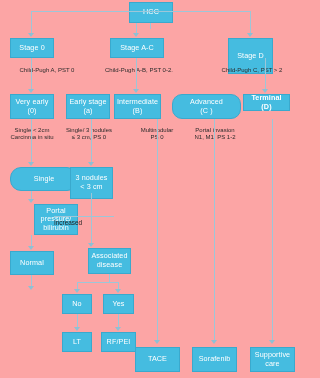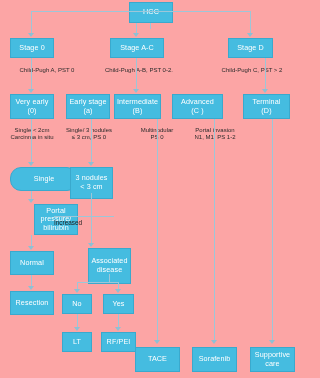--- a/index.html
+++ b/index.html
@@ -75,44 +75,44 @@
   <div class="ln lnh" style="left:31px; top:11px; width:220px; height:1px;"></div>
   <div class="ln lnv" style="left:31px; top:11px; width:1px; height:23px;"></div>
   <div class="ln lnv" style="left:136px; top:23px; width:1px; height:11px;"></div>
   <div class="ln lnv" style="left:250px; top:11px; width:1px; height:23px;"></div>
   <div class="arrow" style="left:28px; top:33px;"></div>
   <div class="arrow" style="left:133px; top:33px;"></div>
   <div class="arrow" style="left:247px; top:33px;"></div>
 
   <div class="node" style="left:10px; top:38px; width:44px; height:20px;">Stage 0</div>
   <div class="node" style="left:110px; top:38px; width:54px; height:20px;text-align:center;">Stage  A-C</div>
-  <div class="node" style="left:228px; top:38px; width:45px; height:20px;">Stage D</div>
+  <div class="node" style="left:228px; top:38px; width:45px; height:36px;">Stage D</div>
 
   <div class="caption" style="left:0px; top:67px; width:94px;">Child-Pugh A, PST 0</div>
   <div class="caption" style="left:90px; top:67px; width:98px;">Child-Pugh A-B, PST 0-2.</div>
   <div class="caption" style="left:204px; top:67px; width:96px;">Child-Pugh C, PST &gt; 2</div>
 
   <div class="ln lnv" style="left:31px; top:58px; width:1px; height:32px;"></div>
   <div class="arrow" style="left:28px; top:89px;"></div>
 
   <div class="ln lnv" style="left:136px; top:58px; width:1px; height:32px;"></div>
   <div class="arrow" style="left:133px; top:89px;"></div>
 
   <div class="ln lnv" style="left:265px; top:58px; width:1px; height:32px;"></div>
   <div class="arrow" style="left:262px; top:89px;"></div>
 
   <div class="node" style="left:10px; top:94px; width:44px; height:25px;">Very early
 (0)</div>
   <div class="node" style="left:66px; top:94px; width:44px; height:25px;">Early stage
 (a)</div>
   <div class="node" style="left:114px; top:94px; width:47px; height:25px;">Intermediate
 (B)</div>
-  <div class="node" style="left:172px; top:94px; width:51px; height:25px;">Advanced
+  <div class="node" style="left:172px; top:94px; width:69px; height:25px;border-radius:10px;">Advanced
 (C )</div>
-  <div class="node" style="left:243px; top:94px; width:47px; height:25px;">Terminal
+  <div class="node" style="left:243px; top:94px; width:47px; height:17px;font-weight:bold;">Terminal
 (D)</div>
 
   <div class="caption" style="left:0px; top:127px; width:64px;">Single &lt; 2cm
 Carcinma in situ</div>
   <div class="caption" style="left:58px; top:127px; width:62px;">Single/ 3 nodules
 ≤ 3 cm, PS 0</div>
   <div class="caption" style="left:127px; top:127px; width:60px;">Multinodular
 PS 0</div>
   <div class="caption" style="left:182px; top:127px; width:66px;">Portal invasion
 N1, M1, PS 1-2</div>
@@ -151,23 +151,22 @@
   <div class="edge-label" style="left:54px; top:219px;">Increased</div>
 
   <div class="ln lnv" style="left:31px; top:235px; width:1px; height:12px;"></div>
   <div class="arrow" style="left:28px; top:246px;"></div>
 
   <div class="node" style="left:10px; top:251px; width:44px; height:24px;">Normal</div>
 
   <div class="ln lnv" style="left:31px; top:275px; width:1px; height:12px;"></div>
   <div class="arrow" style="left:28px; top:286px;"></div>
 
-  <div class="node" style="left:10px; top:291px; width:44px; height:24px;">Resection</div>
 
-  <div class="node" style="left:88px; top:248px; width:43px; height:36px;">Associated
+  <div class="node" style="left:88px; top:248px; width:43px; height:26px;">Associated
 disease</div>
 
   <div class="ln lnh" style="left:77px; top:282px; width:41px; height:1px;"></div>
   <div class="ln lnv" style="left:109px; top:274px; width:1px; height:8px;"></div>
   <div class="ln lnv" style="left:77px; top:282px; width:1px; height:8px;"></div>
   <div class="ln lnv" style="left:118px; top:282px; width:1px; height:8px;"></div>
   <div class="arrow" style="left:74px; top:289px;"></div>
   <div class="arrow" style="left:115px; top:289px;"></div>
 
   <div class="node" style="left:62px; top:294px; width:30px; height:20px;">No</div>

